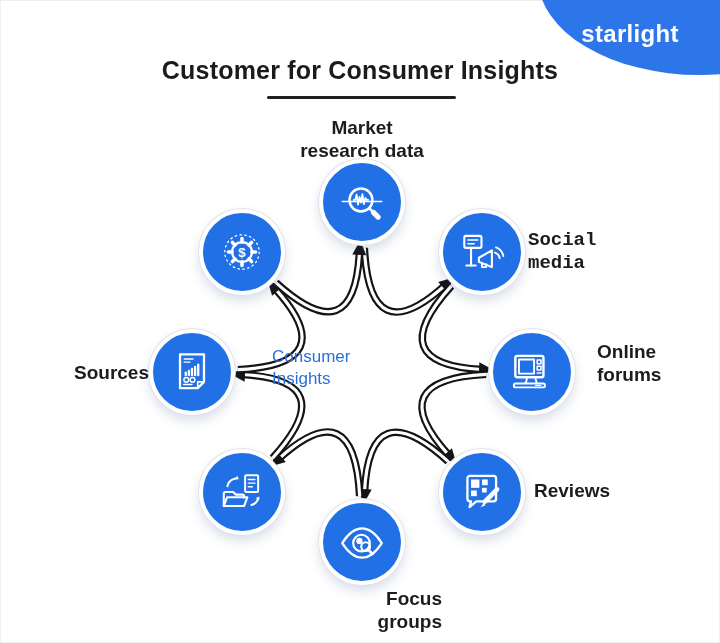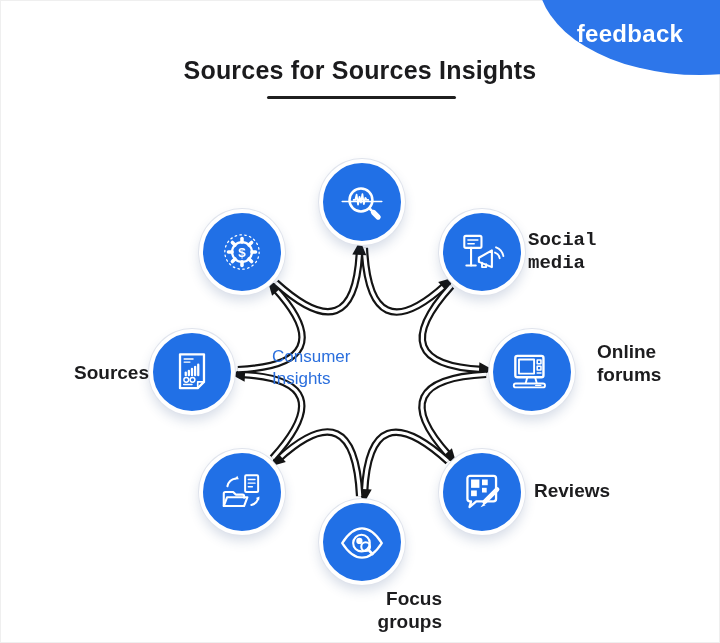--- a/index.html
+++ b/index.html
@@ -41,23 +41,23 @@
   }
 </style>
 </head>
 <body>
 
 <div class="canvas">
 
   <svg class="brand-blob" viewBox="0 0 260 100">
     <ellipse cx="240" cy="-22" rx="162" ry="97" fill="#2d76ea"></ellipse>
   </svg>
-  <div class="brand-text">feedback</div>
-
-  <div class="page-title">Sources for Sources Insights</div>
+  <div class="brand-text">starlight</div>
+
+  <div class="page-title">Customer for Consumer Insights</div>
   <div class="title-underline"></div>
 
   <svg class="arcs" width="720" height="643" id="arcs">
       <path d="M364.3,247.9 Q369.7,353.5 445.1,285.3" stroke="#141414" stroke-width="7.6" fill="none"></path>
       <path d="M364.3,247.9 Q369.7,353.5 445.1,285.3" stroke="#ffffff" stroke-width="3.2" fill="none"></path>
       <polygon points="453.6,277.6 447.6,292.5 438.2,282.1" fill="#141414" stroke="none"></polygon>
       <path d="M451.4,285.9 Q380.5,364.3 482.1,369.5" stroke="#141414" stroke-width="7.6" fill="none"></path>
       <path d="M451.4,285.9 Q380.5,364.3 482.1,369.5" stroke="#ffffff" stroke-width="3.2" fill="none"></path>
       <polygon points="493.5,370.1 478.7,376.3 479.4,362.3" fill="#141414" stroke="none"></polygon>
       <path d="M486.1,374.3 Q380.5,379.7 448.7,455.1" stroke="#141414" stroke-width="7.6" fill="none"></path>
@@ -190,20 +190,22 @@
         <line x1="24" y1="33.5" x2="24" y2="37" stroke-width="3.4"></line>
         <line x1="17.3" y1="30.7" x2="14.8" y2="33.2" stroke-width="3.4"></line>
         <line x1="14.5" y1="24" x2="11" y2="24" stroke-width="3.4"></line>
         <line x1="17.3" y1="17.3" x2="14.8" y2="14.8" stroke-width="3.4"></line>
         <circle cx="24" cy="24" r="9.5" stroke-width="2.2"></circle>
         <text x="24" y="28.6" font-size="13" font-weight="bold" fill="#fff" stroke="none" text-anchor="middle" font-family="Liberation Sans, sans-serif">$</text>
       </svg>
     </div>
   </div>
 
+  <div class="node-label" style="left:262px;top:116px;width:200px;text-align:center;">Market
+research data</div>
   <div class="node-label" style="left:528px;top:229px;width:130px;text-align:left;font-family:Liberation Mono, monospace;">Social
 media</div>
   <div class="node-label" style="left:583px;top:340px;width:130px;text-align:left;margin-left:14px;">Online
 forums</div>
   <div class="node-label" style="left:534px;top:479px;width:130px;text-align:left;">Reviews</div>
   <div class="node-label" style="left:282px;top:587px;width:160px;text-align:right;">Focus
 groups</div>
   <div class="node-label" style="left:36px;top:361px;width:113px;text-align:right;">Sources</div>
 
   <div class="center-label"><span>Consumer</span><br>

